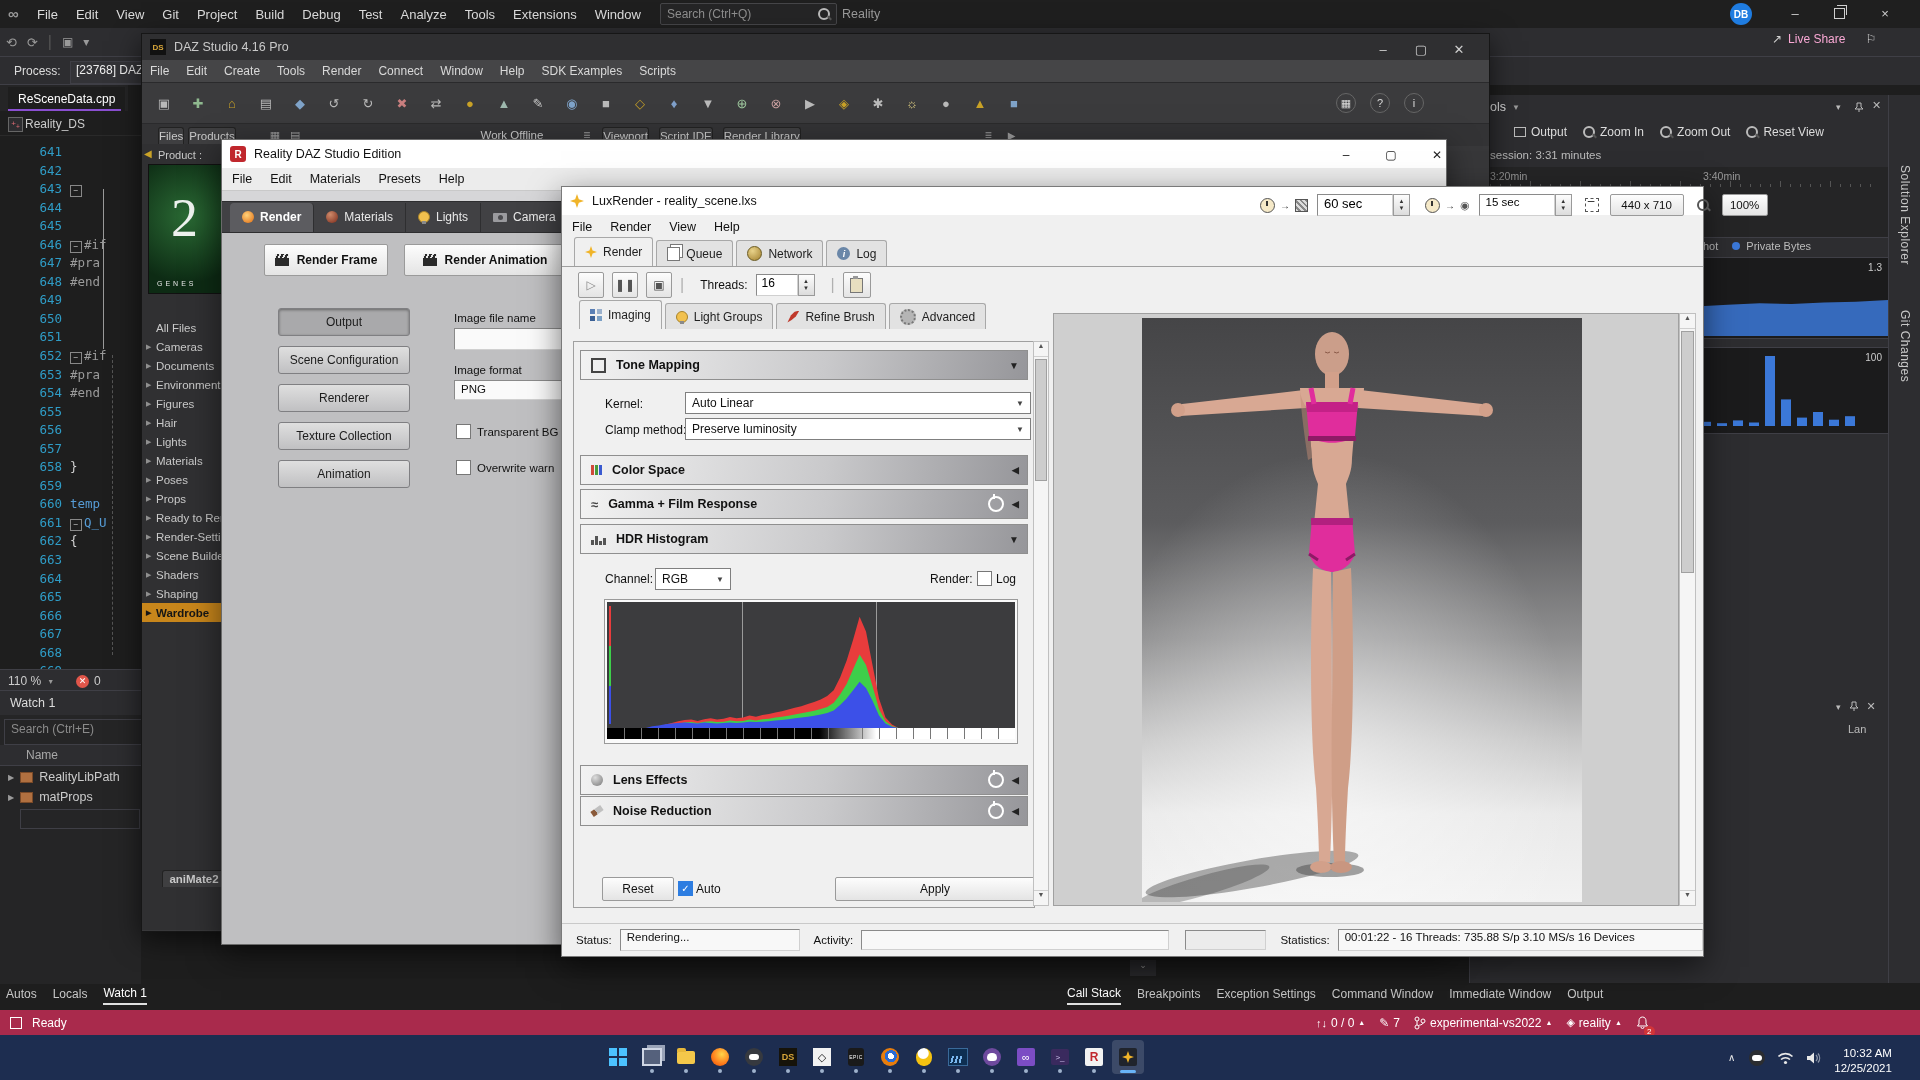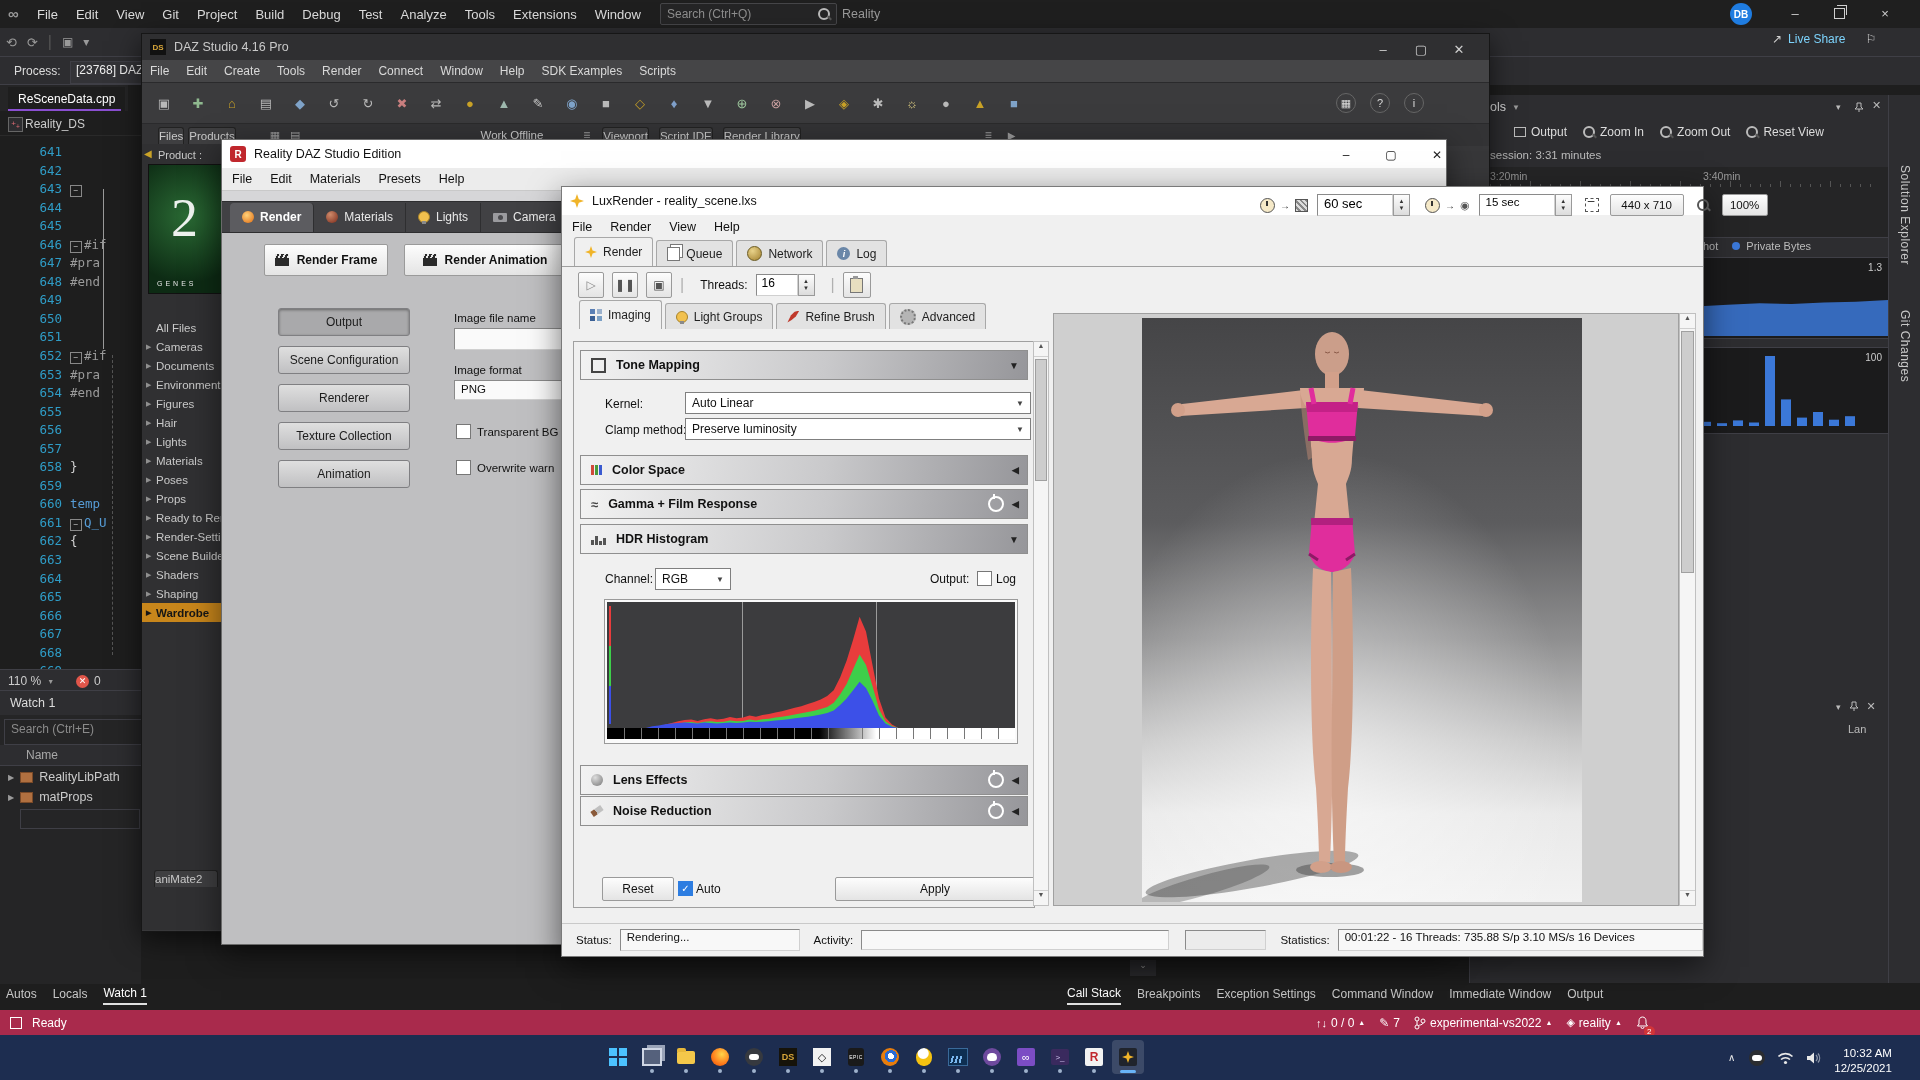--- a/index.html
+++ b/index.html
@@ -180,21 +180,21 @@
   <div class="abs chrome" style="left:0;top:28px;width:1920px;height:28px;">
     <div class="row" style="height:28px;padding-left:6px;gap:10px;">
       <span style="color:#9a9a9a;font-size:13px;">⟲</span>
       <span style="color:#9a9a9a;font-size:13px;">⟳</span>
       <span style="color:#555;">|</span>
       <span style="color:#9a9a9a;font-size:12px;">▣</span>
       <span style="color:#9a9a9a;font-size:12px;">▾</span>
     </div>
     <div class="abs row" style="left:1772px;top:4px;gap:6px;">
       <span style="color:#cfcfcf;font-size:12px;">↗</span>
-      <span style="font-size:12px;color:#7dd3fc;">Live Share</span>
+      <span style="font-size:12px;color:#f9a8d4;">Live Share</span>
       <span style="color:#cfcfcf;font-size:12px;margin-left:14px;">⚐</span>
     </div>
   </div>
 
   <div class="abs chrome" style="left:0;top:56px;width:1920px;height:28px;border-top:1px solid #3f3f46;">
     <span class="abs" style="left:14px;top:7px;font-size:12px;color:#dcdcdc;">Process:</span>
     <div class="abs" style="left:70px;top:4px;width:200px;height:19px;background:#333337;border:1px solid #3f3f46;color:#eee;font-size:12px;padding:1px 5px;"><span>[23768] DAZ</span></div>
   </div>
 
   <div class="abs" style="left:0;top:84px;width:141px;height:599px;background:#1e1e1e;border-top:1px solid #3f3f46;">
@@ -581,21 +581,21 @@
           </div>
           <div class="daz-tree-row">
             <span class="tri">▶</span>
             <span class="nowrap">Shaping</span>
           </div>
           <div class="daz-tree-row sel">
             <span class="tri">▶</span>
             <span class="nowrap">Wardrobe</span>
           </div>
         </div>
-      <div class="abs daztab" style="left:12px;top:726px;width:62px;"><span>aniMate2</span></div>
+      <div class="abs daztab" style="left:20px;top:726px;width:62px;text-align:center;font-weight:bold;"><span>aniMate2</span></div>
     </div>
   </div>
 
   <div class="abs" style="left:221px;top:139px;width:1224px;height:804px;background:#bfbfc1;border:1px solid #6a6a6a;box-shadow:0 10px 30px rgba(0,0,0,.5);z-index:20;">
     <div class="ltitle">
       <span style="margin-left:8px;width:16px;height:16px;background:#c0272d;border-radius:3px;color:#fff;font-weight:bold;font-size:10px;display:flex;align-items:center;justify-content:center;">R</span>
       <span style="margin-left:8px;">Reality DAZ Studio Edition</span>
       <div class="abs row" style="left:1105px;top:3px;">
         <div class="lwinbtn">–</div>
         <div class="lwinbtn" style="margin-left:7px;">▢</div>
@@ -811,21 +811,21 @@
         <span>HDR Histogram</span>
           <span class="sp"></span>
         <span class="collapse-l" style="font-size:10px;">▼</span>
       </div>
 
       <span class="abs" style="left:31px;top:230px;font-size:12px;color:#111;">Channel:</span>
       <div class="abs combo" style="left:81px;top:226px;width:62px;height:20px;">
         <span>RGB</span>
           <span class="dn">▼</span>
       </div>
-      <span class="abs" style="left:356px;top:230px;font-size:12px;color:#111;">Output:</span>
+      <span class="abs" style="left:356px;top:230px;font-size:12px;color:#111;">Render:</span>
       <span class="abs cb" style="left:403px;top:229px;"></span>
       <span class="abs" style="left:422px;top:230px;font-size:12px;color:#111;">Log</span>
 
       <div class="abs" style="left:30px;top:257px;width:414px;height:145px;border:1px solid #9a9a9a;background:#fafafa;padding:2px;box-sizing:border-box;">
         <div style="position:relative;width:408px;height:126px;background:#3c3c3e;overflow:hidden;">
           <div style="position:absolute;left:33%;top:0;width:1px;height:126px;background:#9a9a9a;"></div>
           <div style="position:absolute;left:66%;top:0;width:1px;height:126px;background:#9a9a9a;"></div>
           <svg id="hist-svg" width="408" height="126" style="position:absolute;left:0;top:0;">
               <polygon points="0,126 0.0,126.0 6.5,126.0 13.0,126.0 19.4,126.0 25.9,126.0 32.4,126.0 38.9,126.0 45.3,126.0 51.8,126.0 58.3,122.6 64.8,121.0 71.2,119.3 77.7,118.0 84.2,117.6 90.7,118.9 97.1,117.2 103.6,116.3 110.1,117.6 116.6,116.8 123.0,115.1 129.5,116.3 136.0,115.5 142.5,113.4 149.0,114.7 155.4,113.0 161.9,112.1 168.4,110.5 174.9,109.2 181.3,107.5 187.8,105.8 194.3,104.2 200.8,102.1 207.2,100.0 213.7,97.4 220.2,94.1 226.7,88.2 233.1,75.6 239.6,58.8 246.1,37.8 252.6,14.7 259.0,29.4 265.5,63.0 272.0,96.6 278.5,115.5 285.0,122.6 291.4,126.0 297.9,126.0 304.4,126.0 310.9,126.0 317.3,126.0 323.8,126.0 330.3,126.0 336.8,126.0 343.2,126.0 349.7,126.0 356.2,126.0 362.7,126.0 369.1,126.0 375.6,126.0 382.1,126.0 388.6,126.0 395.0,126.0 401.5,126.0 408.0,126.0 408,126" fill="#e83c3c"></polygon>
               <polygon points="0,126 0.0,126.0 6.5,126.0 13.0,126.0 19.4,126.0 25.9,126.0 32.4,126.0 38.9,126.0 45.3,126.0 51.8,126.0 58.3,123.5 64.8,122.2 71.2,121.4 77.7,120.5 84.2,120.1 90.7,121.0 97.1,119.7 103.6,119.3 110.1,120.1 116.6,119.7 123.0,118.4 129.5,119.3 136.0,118.9 142.5,117.6 149.0,118.4 155.4,117.2 161.9,116.8 168.4,115.5 174.9,114.7 181.3,113.8 187.8,112.6 194.3,111.3 200.8,110.0 207.2,108.8 213.7,107.1 220.2,105.0 226.7,100.8 233.1,92.4 239.6,81.9 246.1,67.2 252.6,52.5 259.0,63.0 265.5,84.0 272.0,107.1 278.5,119.3 285.0,123.9 291.4,126.0 297.9,126.0 304.4,126.0 310.9,126.0 317.3,126.0 323.8,126.0 330.3,126.0 336.8,126.0 343.2,126.0 349.7,126.0 356.2,126.0 362.7,126.0 369.1,126.0 375.6,126.0 382.1,126.0 388.6,126.0 395.0,126.0 401.5,126.0 408.0,126.0 408,126" fill="#3ecf4a"></polygon>

